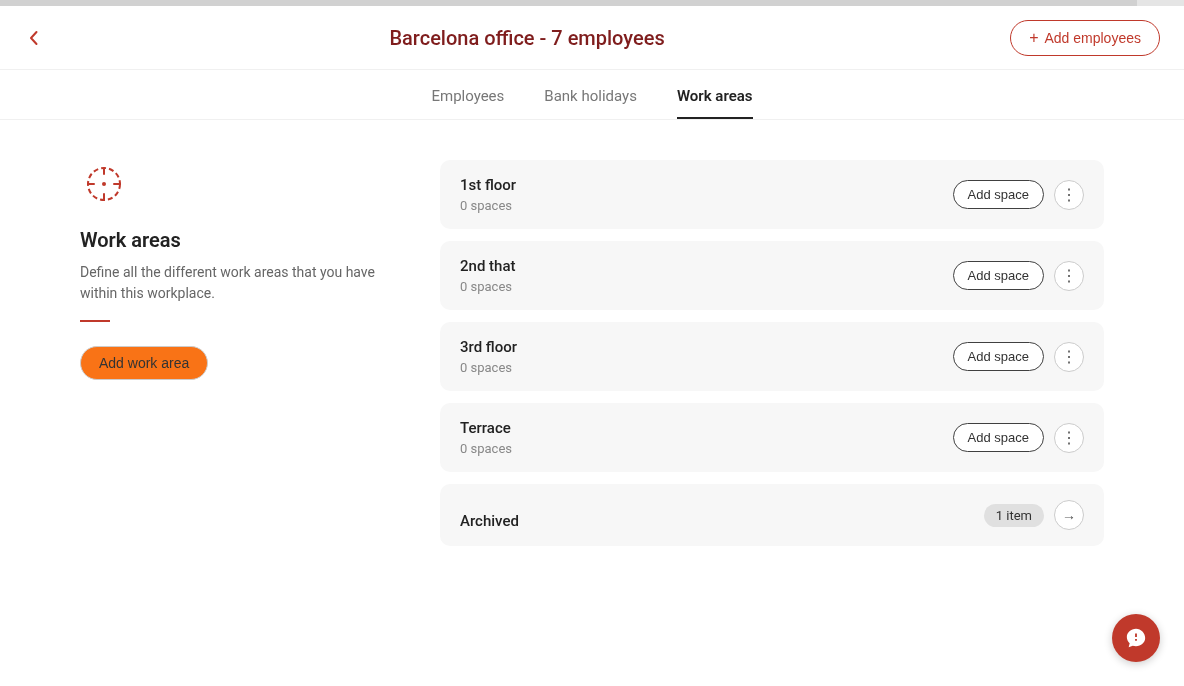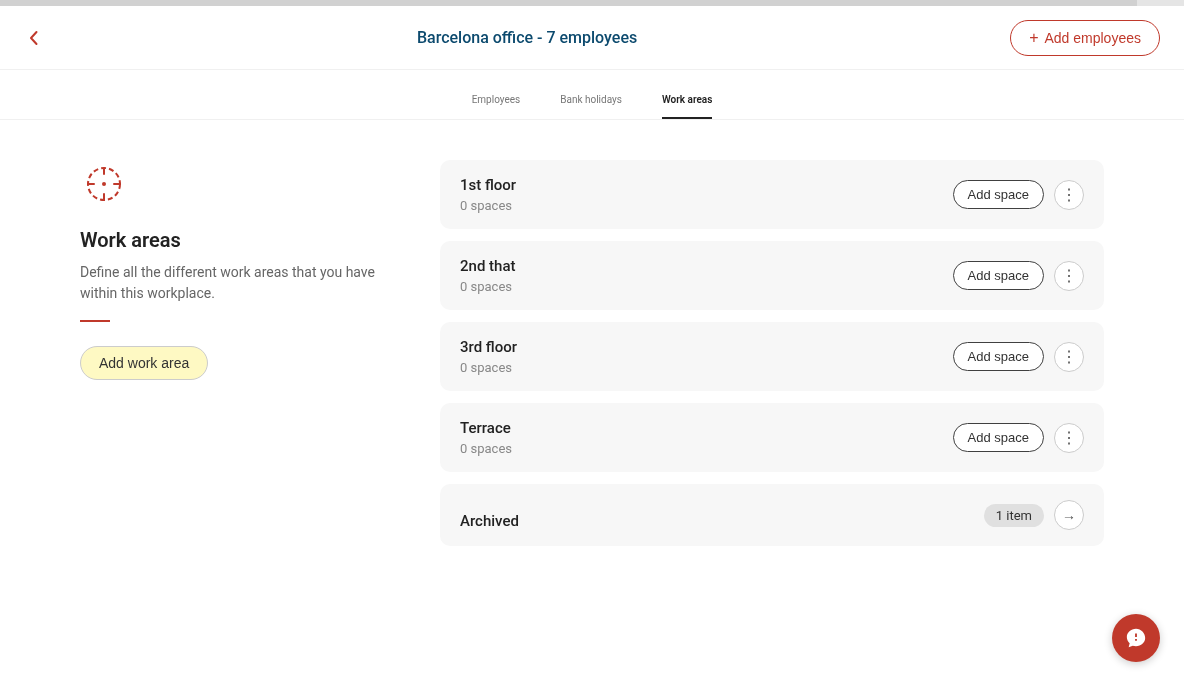--- a/index.html
+++ b/index.html
@@ -36,23 +36,23 @@
     .back-btn {
       background: none;
       border: none;
       cursor: pointer;
       color: #c0392b;
       font-size: 20px;
       display: flex;
       align-items: center;
     }
     .header-title {
-      font-size: 16px;
+      font-size: 20px;
       font-weight: 500;
-      color: #0c4a6e;
+      color: #7f1d1d;
     }
     .add-employees-btn {
       display: flex;
       align-items: center;
       gap: 6px;
       border: 1.5px solid #c0392b;
       background: white;
       color: #c0392b;
       border-radius: 20px;
       padding: 8px 18px;
@@ -65,21 +65,21 @@
     .tabs {
       display: flex;
       justify-content: center;
       gap: 40px;
       padding: 0 24px;
       border-bottom: 1px solid #f0f0f0;
       height: 50px;
       align-items: flex-end;
     }
     .tab {
-      font-size: 10px;
+      font-size: 15px;
       color: #777;
       padding-bottom: 12px;
       cursor: pointer;
       border-bottom: 2px solid transparent;
       font-weight: 400;
       margin-top: 36px;
     }
     .tab.active {
       color: #222;
       font-weight: 600;
@@ -116,21 +116,21 @@
       margin-bottom: 16px;
     }
     .red-divider {
       width: 30px;
       height: 2px;
       background: #c0392b;
       margin-bottom: 24px;
     }
     .add-work-area-btn {
       border: 1px solid #ccc;
-      background: #fef9c3;
+      background: #f97316;
       border-radius: 20px;
       padding: 8px 18px;
       font-size: 14px;
       color: #333;
       cursor: pointer;
     }
 
     
     .right-panel {
       flex: 1;

